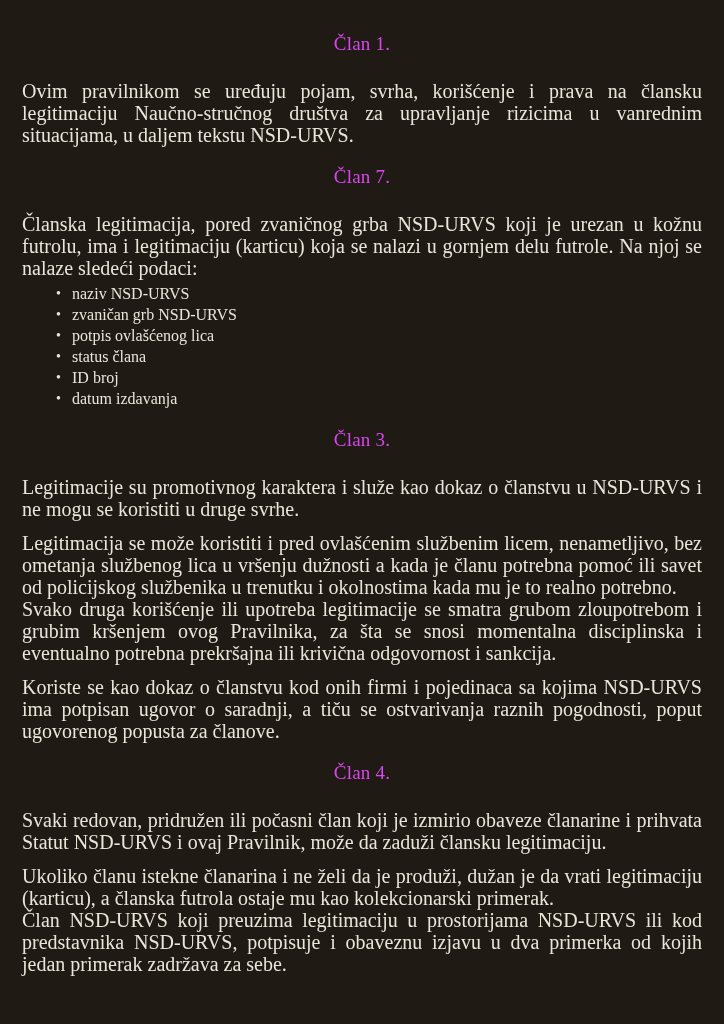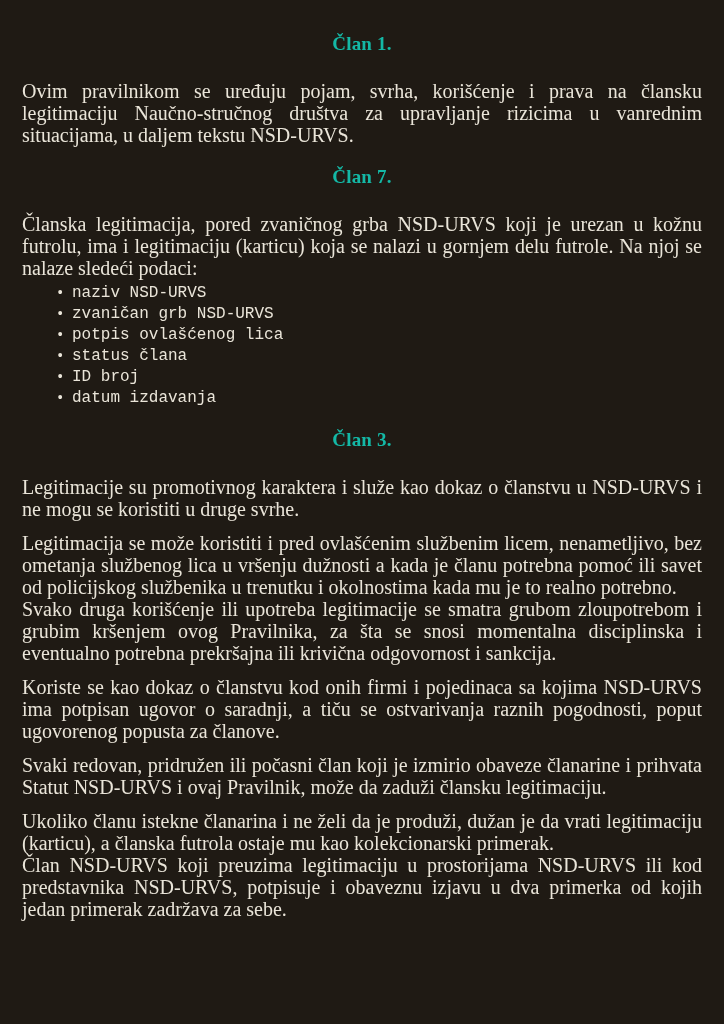--- a/index.html
+++ b/index.html
@@ -11,39 +11,38 @@
     background: #1f1a14;
     color: #eae5d9;
     font-family: "Liberation Serif", "DejaVu Serif", serif;
     padding: 32px 22px 0 22px;
     overflow: hidden;
   }
   .clan-heading {
     text-align: center;
     font-size: 19px;
     line-height: 24px;
-    font-weight: 700;
+    font-weight: 400;
     letter-spacing: 0.2px;
-    color: #14b8a6;
+    color: #d946ef;
     margin: 19px 0 24px 0;
   }
   section:first-of-type .clan-heading { margin-top: 0; }
   .body-paragraph {
     font-size: 20px;
     line-height: 22px;
     text-align: justify;
     white-space: pre-line;
     margin: 0 0 12px 0;
   }
   .body-paragraph.tight { margin-bottom: 4px; }
   .bullet-list {
     list-style: none;
     margin: 0 0 12px 0;
     padding-left: 50px;
-    font-family: Liberation Mono, monospace;
   }
   .bullet-list li {
     font-size: 16px;
     line-height: 21px;
     position: relative;
   }
   .bullet-list li::before {
     content: "\2022";
     position: absolute;
     left: -16px;
@@ -73,17 +72,18 @@
       </ul>
     </section>
     <section>
       <h2 class="clan-heading">Član 3.</h2>
       <p class="body-paragraph">Legitimacije su promotivnog karaktera i služe kao dokaz o članstvu u NSD-URVS i ne mogu se koristiti u druge svrhe.</p>
       <p class="body-paragraph">Legitimacija se može koristiti i pred ovlašćenim službenim licem, nenametljivo, bez ometanja službenog lica u vršenju dužnosti a kada je članu potrebna pomoć ili savet od policijskog službenika u trenutku i okolnostima kada mu je to realno potrebno.
 Svako druga korišćenje ili upotreba legitimacije se smatra grubom zloupotrebom i grubim kršenjem ovog Pravilnika, za šta se snosi momentalna disciplinska i eventualno potrebna prekršajna ili krivična odgovornost i sankcija.</p>
       <p class="body-paragraph">Koriste se kao dokaz o članstvu kod onih firmi i pojedinaca sa kojima NSD-URVS ima potpisan ugovor o saradnji, a tiču se ostvarivanja raznih pogodnosti, poput ugovorenog popusta za članove.</p>
     </section>
     <section>
+      <h2 class="clan-heading">Član 4.</h2>
       <p class="body-paragraph">Svaki redovan, pridružen ili počasni član koji je izmirio obaveze članarine i prihvata Statut NSD-URVS i ovaj Pravilnik, može da zaduži člansku legitimaciju.</p>
       <p class="body-paragraph">Ukoliko članu istekne članarina i ne želi da je produži, dužan je da vrati legitimaciju (karticu), a članska futrola ostaje mu kao kolekcionarski primerak.
 Član NSD-URVS koji preuzima legitimaciju u prostorijama NSD-URVS ili kod predstavnika NSD-URVS, potpisuje i obaveznu izjavu u dva primerka od kojih jedan primerak zadržava za sebe.</p>
     </section>
   </main>
 
 </body></html>

